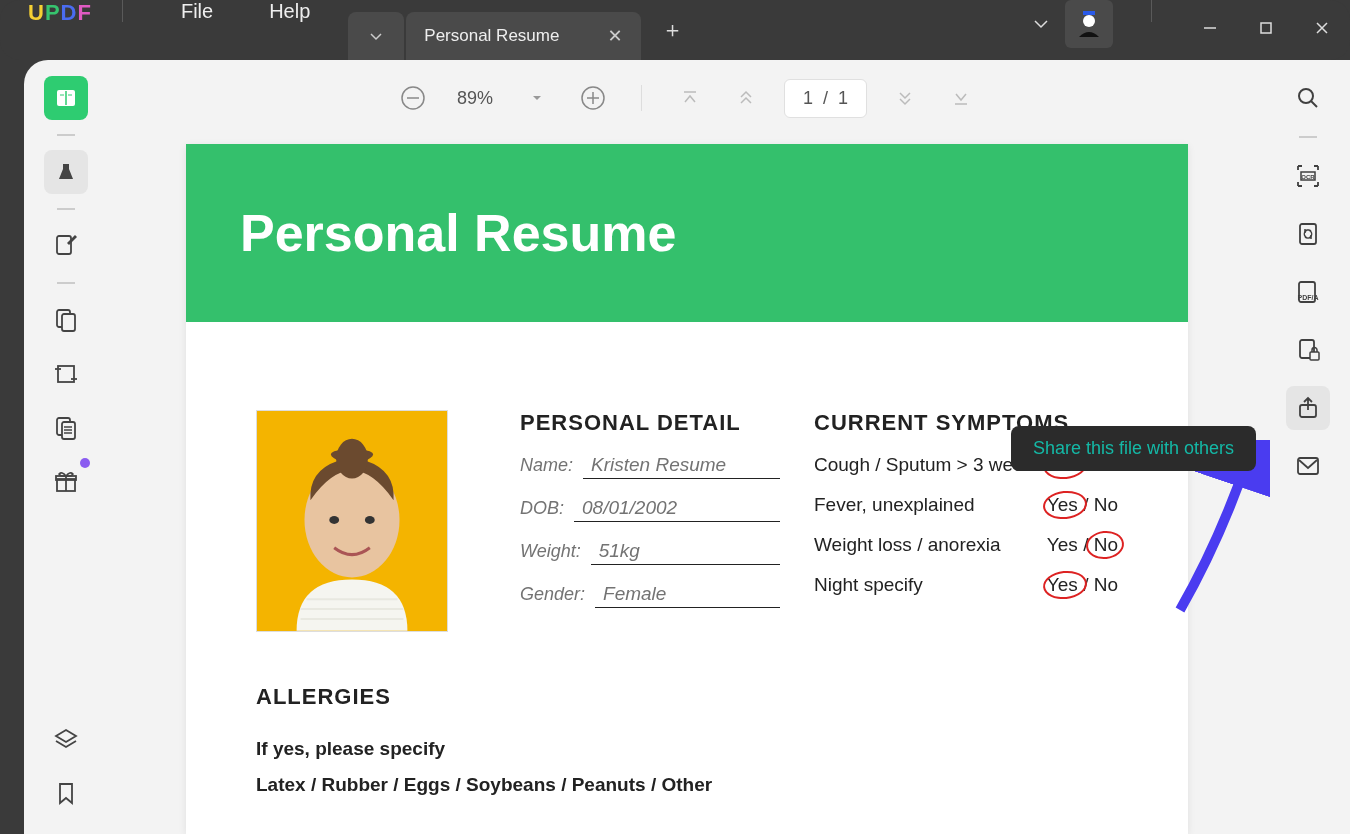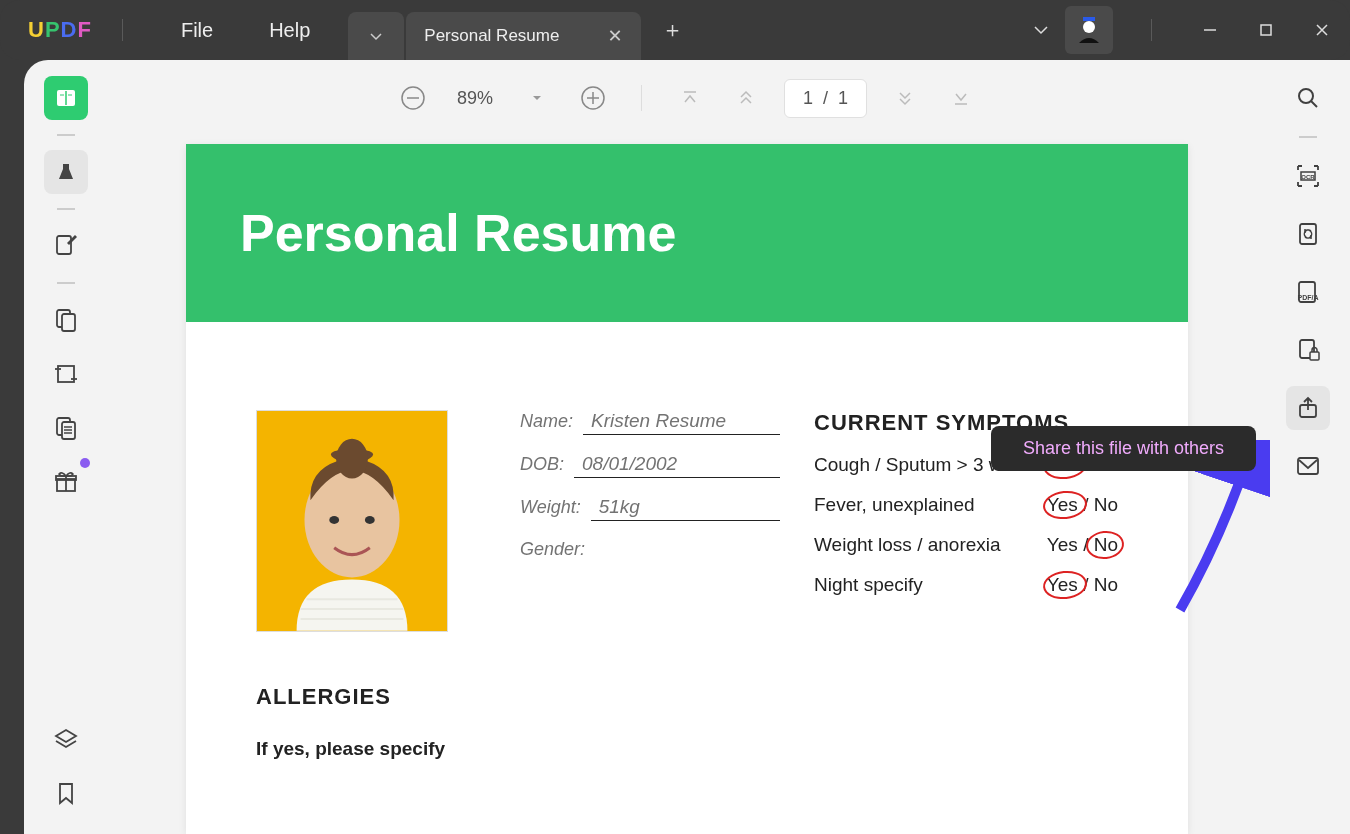--- a/index.html
+++ b/index.html
@@ -1,19 +1,19 @@
 <!DOCTYPE html>
 <html><head>
 <meta charset="utf-8">
 <style>
   * { box-sizing: border-box; margin: 0; padding: 0; }
   html, body { width: 1350px; height: 834px; overflow: hidden; font-family: -apple-system, "Segoe UI", Arial, sans-serif; background: #3a3a3a; }
   
   
-  .titlebar { height: 60px; background: #3a3a3a; display: flex; align-items: center; color: #ddd; border-radius: 20px; }
+  .titlebar { height: 60px; background: #3a3a3a; display: flex; align-items: flex-start; color: #ddd; border-radius: 20px; }
   .logo { margin-left: 28px; font-weight: 800; font-size: 22px; letter-spacing: 1px; }
   .logo .u { color: #f5d033; }
   .logo .p { color: #36c36e; }
   .logo .d { color: #4a6cf0; }
   .logo .f { color: #e05ac3; }
   .tb-div { width: 1px; height: 22px; background: #5a5a5a; margin: 0 30px; }
   .menu-item { font-size: 20px; color: #eee; padding: 0 28px; cursor: pointer; }
   .tab-group { display: flex; align-items: center; margin-left: 10px; height: 100%; }
   .tab-home { width: 56px; height: 48px; background: #4a4a4a; border-top-left-radius: 8px; border-top-right-radius: 8px; margin-top: 12px; display:flex; align-items:center; justify-content:center; }
   .tab { height: 48px; background: #4a4a4a; display: flex; align-items: center; padding: 0 18px; border-top-left-radius: 8px; border-top-right-radius: 8px; margin-top: 12px; margin-left: 2px; }
@@ -62,21 +62,21 @@
 
   .allergies { grid-column: 1 / span 3; margin-top: 52px; }
   .allergies h2 { font-size: 22px; font-weight: 800; color:#222; letter-spacing: 1px; margin-bottom: 28px; }
   .allergies p { font-size: 19px; color:#222; margin-bottom: 14px; font-weight: bold; }
 
   .right-sidebar { width: 84px; display:flex; flex-direction: column; align-items:center; padding-top: 16px; gap: 14px; }
   .rs-btn { width: 44px; height: 44px; display:flex; align-items:center; justify-content:center; cursor:pointer; border-radius: 8px; color:#404040; }
   .rs-btn.highlight { background: #e5e5e5; }
   .rs-dash { width: 18px; height: 2px; background: #ccc; margin: 2px 0; }
 
-  .tooltip { position:absolute; top: 366px; right: 94px; background: #2b2b2b; color:#f0abfc; padding: 12px 32px; border-radius: 8px; font-size: 18px; z-index: 50; }
+  .tooltip { position:absolute; top: 366px; right: 94px; background: #2b2b2b; color:#14b8a6; padding: 12px 22px; border-radius: 8px; font-size: 18px; z-index: 50; }
 
   .arrow-annot { position:absolute; z-index: 40; pointer-events:none; }
 
   
   .face-svg { width: 100%; height: 100%; }
 </style>
 </head>
 <body>
 
 <div class="titlebar">
@@ -267,34 +267,36 @@
               <ellipse cx="96" cy="48" rx="16" ry="20" fill="#6b4a2f"></ellipse>
               <ellipse cx="78" cy="110" rx="5" ry="4" fill="#333"></ellipse>
               <ellipse cx="114" cy="110" rx="5" ry="4" fill="#333"></ellipse>
               <path d="M78 138 Q96 152 114 138" stroke="#a55" stroke-width="3" fill="none"></path>
               <path d="M40 222 Q40 170 96 170 Q152 170 152 222 Z" fill="#f5f5f0"></path>
               <path d="M44 200 L148 200 M44 210 L148 210 M50 190 L142 190" stroke="#e8e8e0" stroke-width="2"></path>
             </svg>
           </div>
 
           <div class="personal-detail">
+            <h2>PERSONAL DETAIL</h2>
             <div class="field-row">
               <span class="field-label">Name:</span>
               <span class="field-val">Kristen Resume</span>
             </div>
             <div class="field-row">
               <span class="field-label">DOB:</span>
               <span class="field-val">08/01/2002</span>
             </div>
             <div class="field-row">
               <span class="field-label">Weight:</span>
               <span class="field-val">51kg</span>
             </div>
             <div class="field-row">
               <span class="field-label">Gender:</span>
+              <span class="field-val">Female</span>
             </div>
           </div>
 
           <div class="symptoms">
             <h2>CURRENT SYMPTOMS</h2>
             <div class="symptom-row">
               <span>Cough / Sputum &gt; 3 weeks</span>
               <span class="yn">
                 <span class="circle-mark circle-yes"></span>
                 <span>Yes</span>
@@ -327,20 +329,21 @@
                 <span>Yes</span>
                 <span>/</span>
                 <span>No</span>
               </span>
             </div>
           </div>
 
           <div class="allergies">
             <h2>ALLERGIES</h2>
             <p>If yes, please specify</p>
+            <p>Latex / Rubber / Eggs / Soybeans / Peanuts / Other</p>
           </div>
         </div>
       </div>
     </div>
   </div>
 
   <div class="right-sidebar">
     <div class="rs-btn">
       <svg width="24" height="24" viewBox="0 0 24 24">
           <circle cx="10" cy="10" r="7" stroke="#404040" stroke-width="2" fill="none"></circle>

